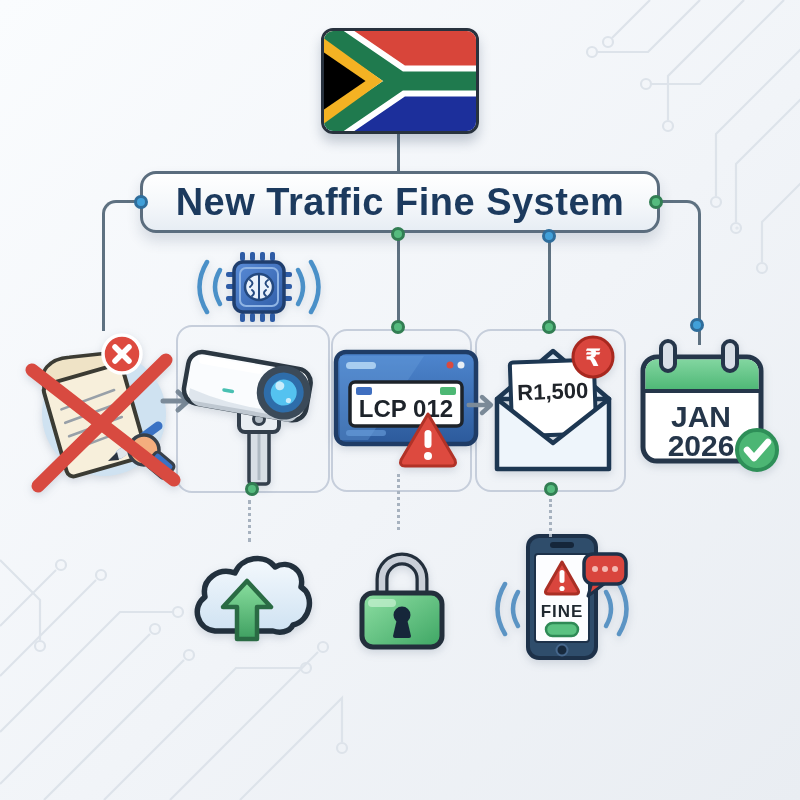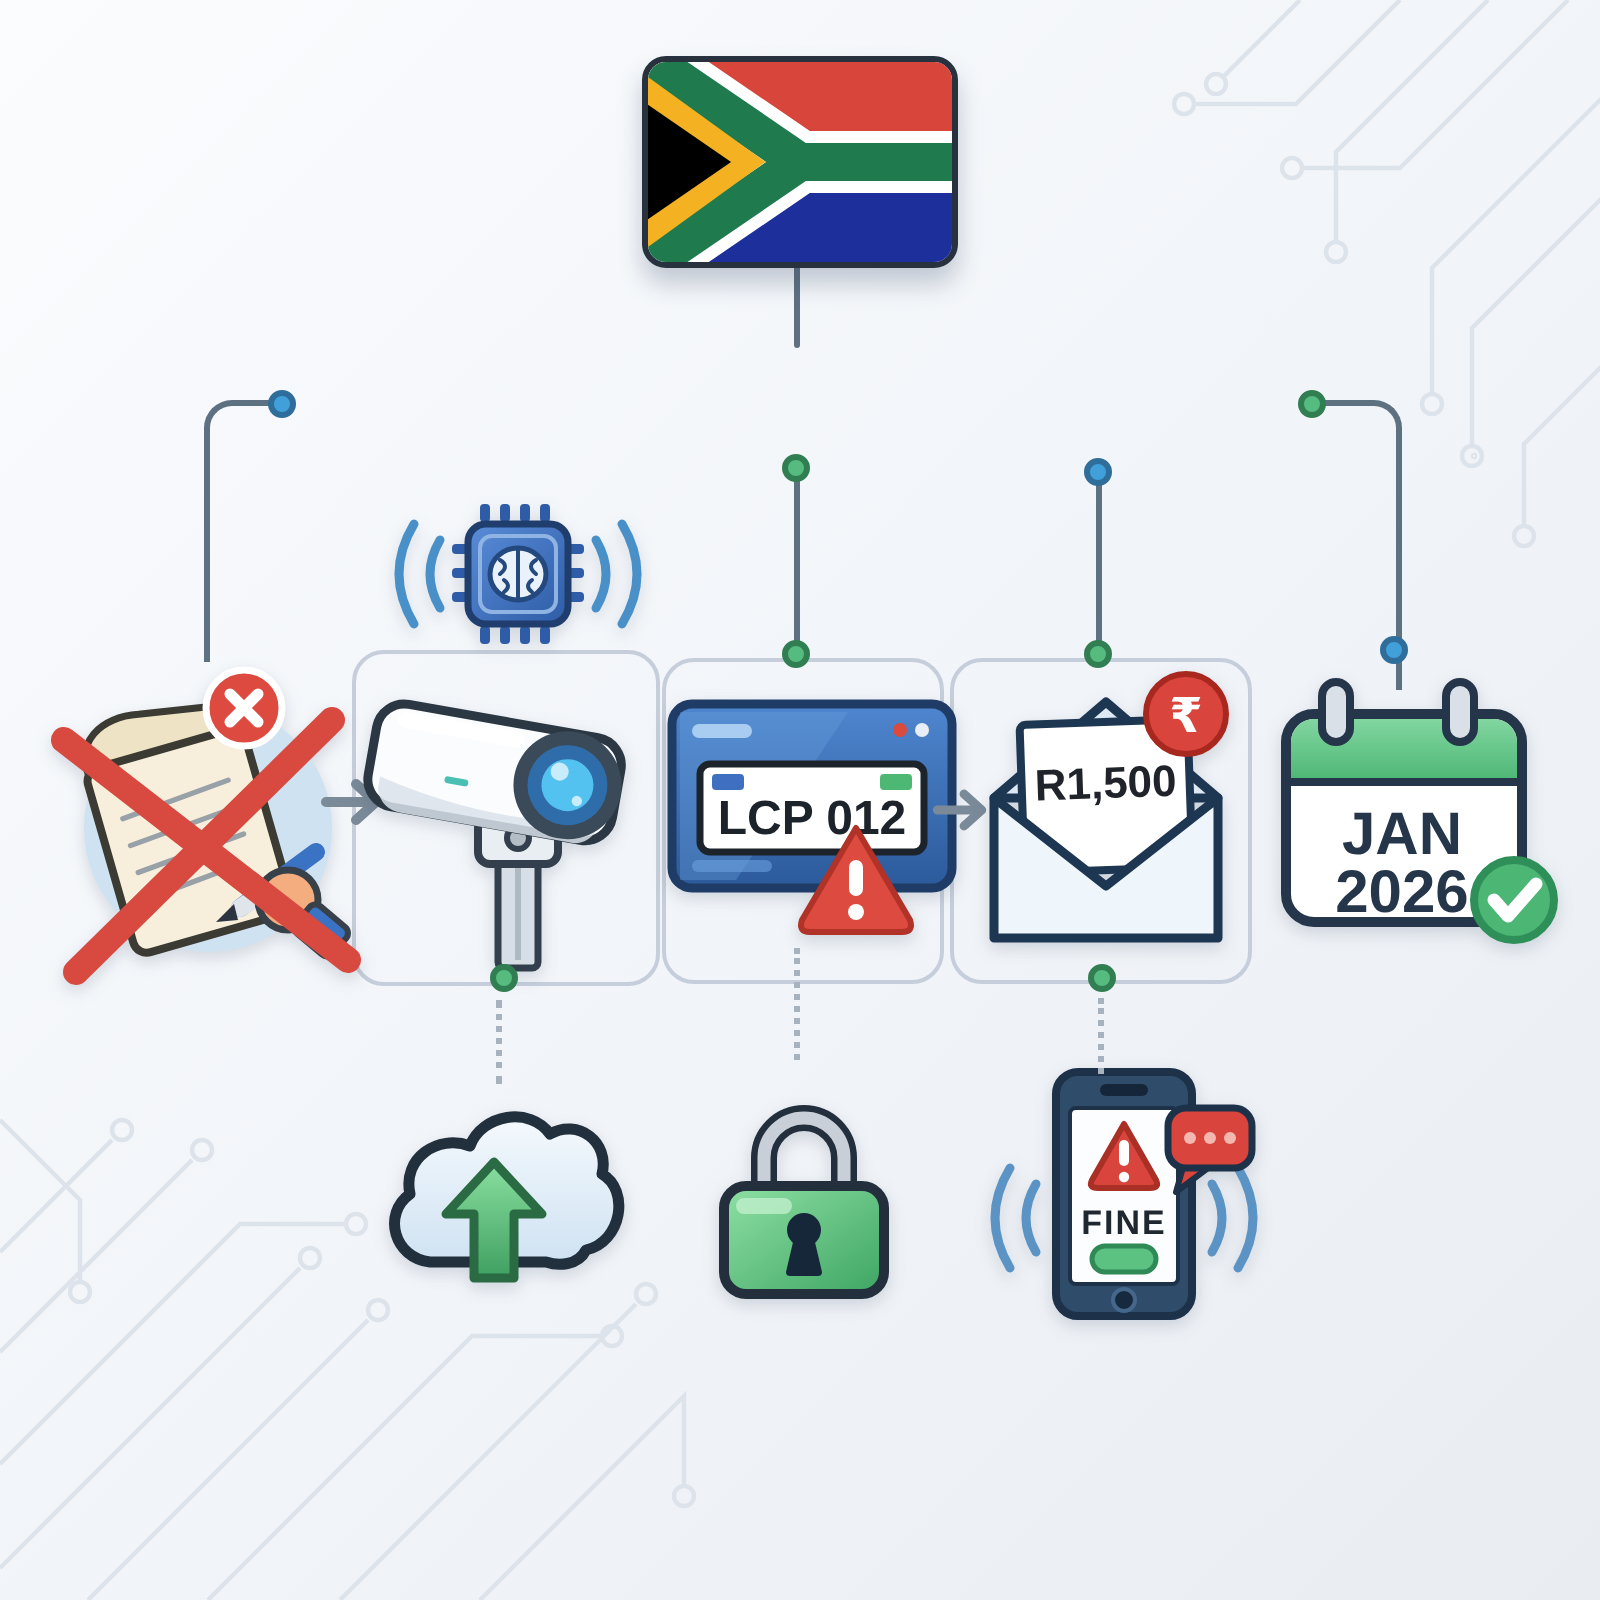--- a/index.html
+++ b/index.html
@@ -82,20 +82,23 @@
     <svg width="152" height="100" viewBox="0 0 300 200" preserveAspectRatio="none">
       <rect width="300" height="100" fill="#d8453a"></rect>
       <rect y="100" width="300" height="100" fill="#1c2f9b"></rect>
       <path d="M-6,-8 L150,100 L312,100 M-6,208 L150,100" stroke="#ffffff" stroke-width="62" fill="none"></path>
       <path d="M-6,-8 L150,100 L312,100 M-6,208 L150,100" stroke="#1f7a4e" stroke-width="38" fill="none"></path>
       <polygon points="-4,12 116,100 -4,188" fill="#f4b223"></polygon>
       <polygon points="-4,40 82,100 -4,160" fill="#000000"></polygon>
     </svg>
   </div>
 
+  <div class="abs banner">
+    <span>New Traffic Fine System</span>
+  </div>
 
   <div class="abs elbow-left" style="left:102px;top:200px;width:40px;height:128px;"></div>
   <div class="abs elbow-right" style="left:658px;top:200px;width:40px;height:142px;"></div>
   <div class="abs vline" style="left:397px;top:234px;height:94px;"></div>
   <div class="abs vline" style="left:548px;top:235px;height:93px;"></div>
 
   <div class="abs rail-box" style="left:176px;top:325px;width:150px;height:164px;"></div>
   <div class="abs rail-box" style="left:331px;top:329px;width:137px;height:159px;"></div>
   <div class="abs rail-box" style="left:475px;top:329px;width:147px;height:159px;"></div>
 

